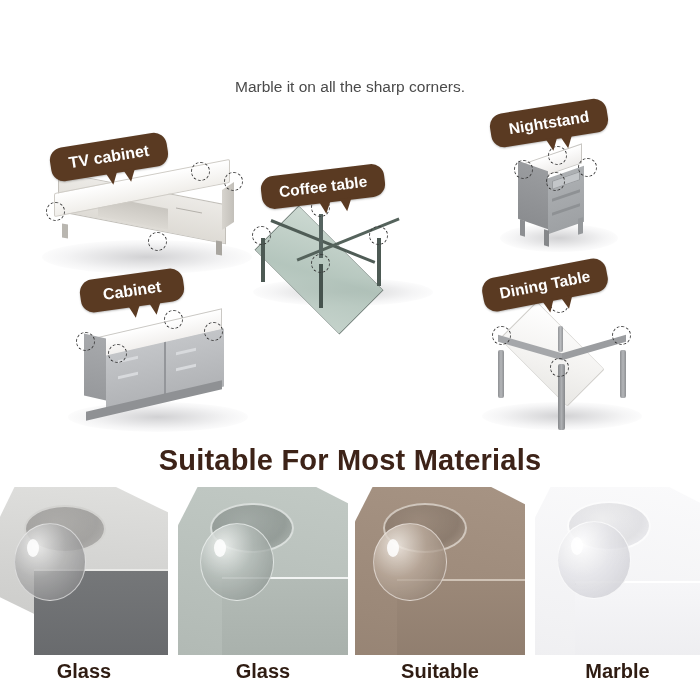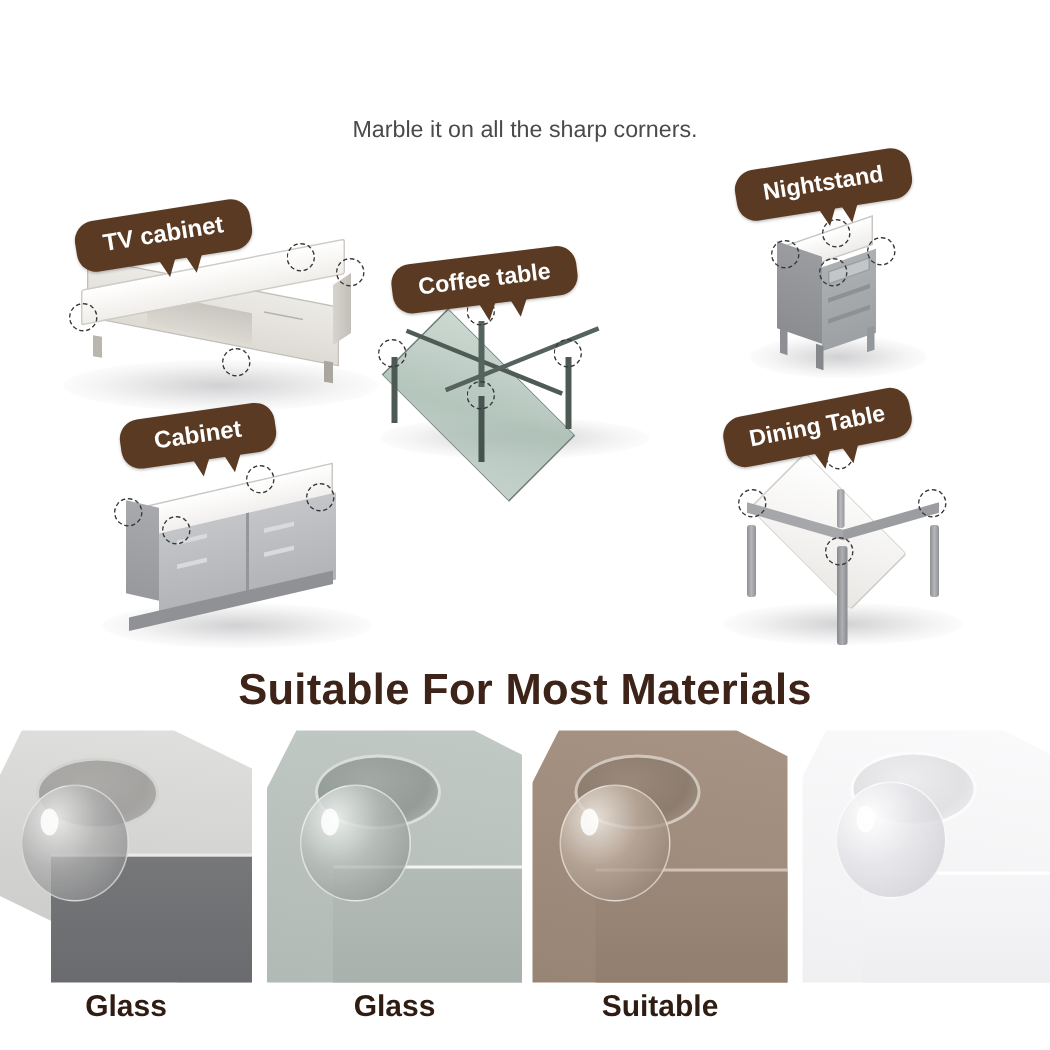--- a/index.html
+++ b/index.html
@@ -357,14 +357,15 @@
               background:radial-gradient(ellipse at 32% 28%, rgba(255,255,255,.92) 0%, rgba(228,228,232,.82) 42%, rgba(196,196,202,.78) 100%);
               border:1.5px solid rgba(255,255,255,.75);box-sizing:border-box;"></div>
         <div class="hl" style="left:14px;top:36px;width:12px;height:18px;"></div>
       </div>
     </div>
   </div>
 
   <div class="mat-label" style="left:0px;width:168px;">Glass</div>
   <div class="mat-label" style="left:178px;width:170px;">Glass</div>
   <div class="mat-label" style="left:355px;width:170px;">Suitable</div>
+  <div class="mat-label" style="left:535px;width:165px;">Marble</div>
 
 </div>
 
 </body></html>

